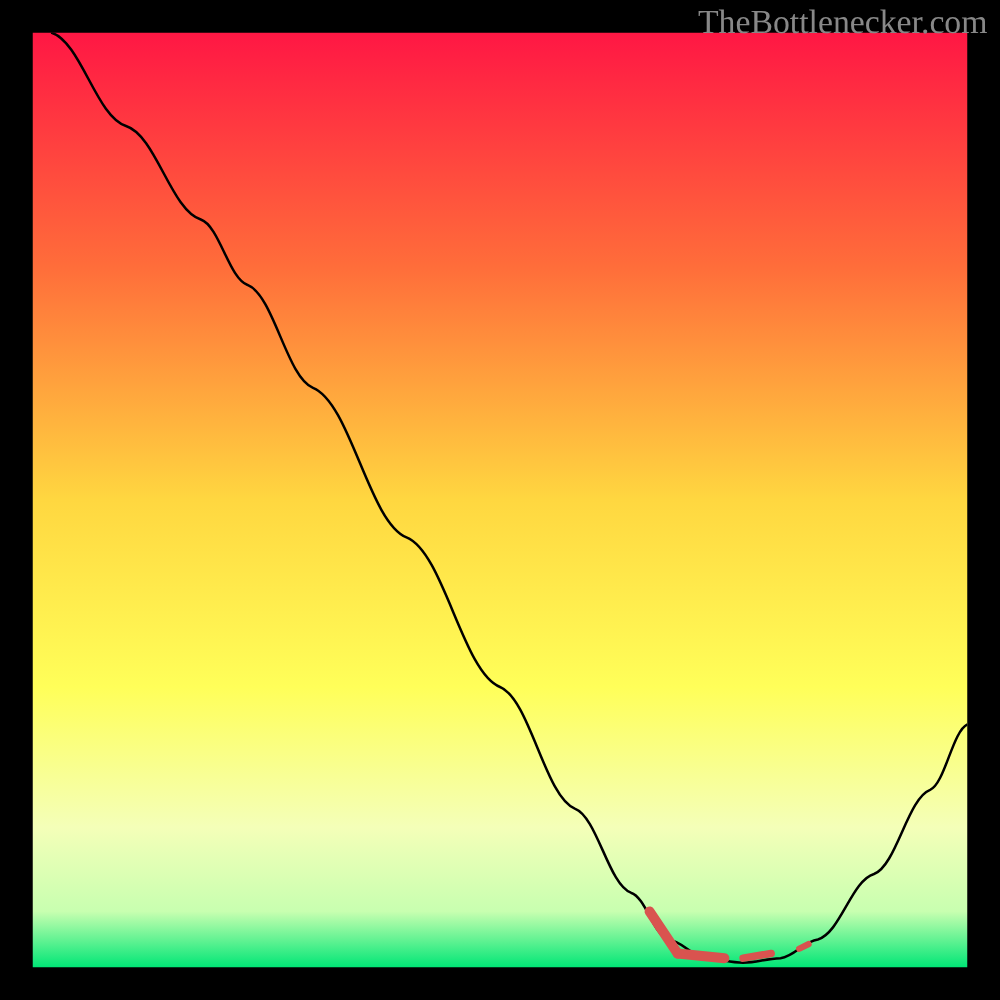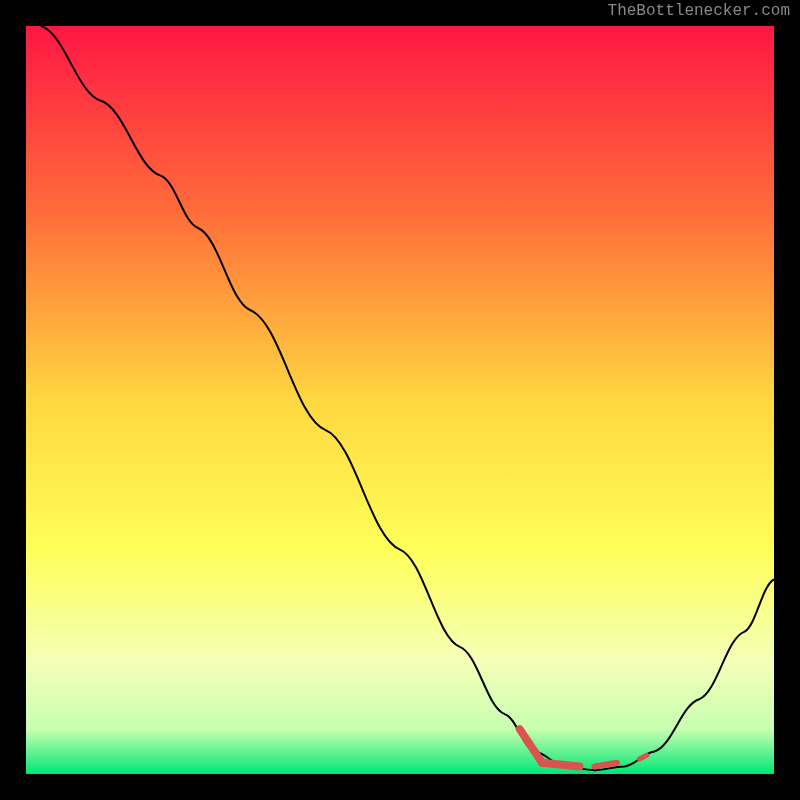--- a/index.html
+++ b/index.html
@@ -9,22 +9,22 @@
     width: 800px;
     height: 800px;
     position: relative;
     overflow: hidden;
   }
   .watermark {
     position: absolute;
     top: 2px;
     right: 10px;
     color: #888;
-    font-family: Liberation Mono, monospace;
-    font-size: 16px;
+    font-family: Liberation Serif, serif;
+    font-size: 27px;
     z-index: 10;
   }
   .chart-frame {
     position: absolute;
     left: 26px;
     top: 26px;
     width: 748px;
     height: 748px;
     background: #000;
   }

